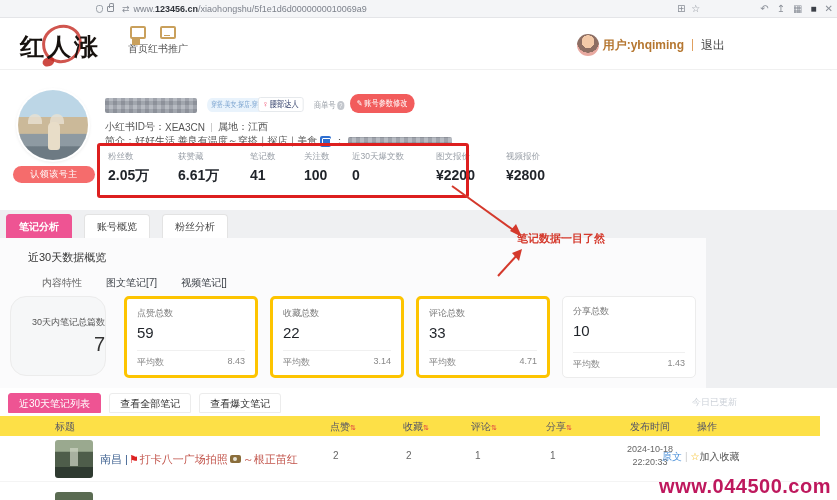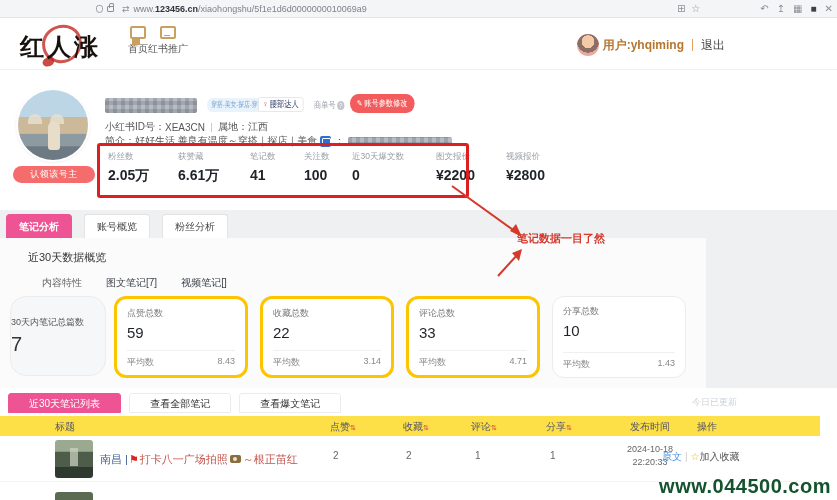--- a/index.html
+++ b/index.html
@@ -103,35 +103,35 @@
     border:1px solid #e3e3e3; border-bottom:none; border-radius:4px 4px 0 0; margin-right:12px; cursor:pointer; }
   .mtab.active { background:#ee5493; color:#fff; border-color:#ee5493; font-weight:bold; }
   .overview-panel { position:absolute; left:0; top:238px; width:706px; height:150px; background:#fbfbfc; }
   .ov-title { position:absolute; left:28px; top:12px; font-size:11px; color:#333; }
   .ov-filters { position:absolute; left:10px; top:38px; display:flex; font-size:10px; color:#666; }
   .ov-filters .f1 { margin-right:24px;padding-left:32px; }
   .ov-filters .f2 { margin-right:24px; color:#3a3f46; cursor:pointer; }
   .ov-filters .f3 { color:#3a3f46; cursor:pointer; }
   .cards-row { position:absolute; left:10px; top:58px; display:flex; }
   .total-card { width:96px; height:80px; background:#f6f7f8; border:1px solid #ececec; border-radius:16px;
-    display:flex; flex-direction:column; align-items:flex-start; justify-content:center; margin-right:8px; }
+    display:flex; flex-direction:column; align-items:flex-end; justify-content:center; margin-right:18px; }
   .total-card .t-label { font-size:9px; color:#555; }
   .total-card .t-value { font-size:20px; color:#333; margin-top:4px; }
-  .m-card { width:134px; height:82px; background:#fff; border:1px solid #ececec; border-radius:12px; margin-right:12px;
+  .m-card { width:134px; height:82px; background:#fff; border:1px solid #ececec; border-radius:5px; margin-right:12px;
     padding:8px 10px 6px; display:flex; flex-direction:column; }
   .m-card.hl { border:3px solid #fdc400; }
   .m-card .c-label { font-size:9px; color:#777; }
   .m-card .c-value { font-size:15px; color:#1f2329; margin-top:4px; }
   .m-card .c-avg { margin-top:auto; border-top:1px solid #f0f0f0; padding-top:5px; display:flex;
     justify-content:space-between; font-size:9px; color:#888; }
 
   
   .table-sec { position:absolute; left:0; top:388px; width:837px; height:112px; background:#fff; }
   .t-tabs { position:absolute; left:8px; top:5px; display:flex; }
-  .ttab { height:20px; line-height:20px; padding:0 20px; font-size:10px; background:#fff; color:#333;
+  .ttab { height:20px; line-height:20px; padding:0 10px; font-size:10px; background:#fff; color:#333;
     border:1px solid #ececec; border-radius:3px 3px 0 0; margin-right:8px; cursor:pointer; }
   .ttab.active { background:#ee5493; color:#fff; border-color:#ee5493; }
   .updated { position:absolute; right:100px; top:8px; font-size:9px; color:#ccd1d8; }
   .t-head { position:absolute; left:0; top:28px; width:820px; height:20px; background:#fde047; }
   .th { position:absolute; top:4px; font-size:10px; color:#556; }
   .sort-icon { color:#e04545; font-size:7px; letter-spacing:-1px; }
   .th-title{left:55px}.th-likes{left:330px}.th-collects{left:403px}.th-comments{left:471px}.th-shares{left:546px}.th-date{left:630px}.th-action{left:697px}
   .note-row { position:absolute; left:0; top:48px; width:820px; height:46px; border-bottom:1px solid #f4f4f4; }
   .thumb { position:absolute; left:55px; top:4px; width:38px; height:38px; border-radius:3px;
     background:linear-gradient(180deg,#9aa98f 0 30%,#4e5d4a 31% 70%,#2e3a30 71%); }
@@ -145,21 +145,21 @@
   .cell { position:absolute; top:14px; font-size:10px; color:#666; }
   .c-likes{left:333px}.c-collects{left:406px}.c-comments{left:475px}.c-shares{left:550px}
   .c-date { left:610px; top:7px; width:80px; text-align:center; font-size:9px; color:#666; line-height:13px; }
   .c-action { left:662px; top:14px; font-size:10px; white-space:nowrap; }
   .c-action .orig { color:#4a90d9; cursor:pointer; }
   .c-action .asep { color:#ccc; margin:0 3px; }
   .star-icon { color:#f4b400; font-size:10px; }
   .c-action .fav { color:#555; cursor:pointer; }
   .note-row2 { position:absolute; left:55px; top:492px; width:38px; height:20px; border-radius:3px;
     background:linear-gradient(180deg,#5a6b52 0 50%,#32402f 51%); }
-  .watermark { position:absolute; right:6px; bottom:2px; font-size:20px; font-weight:800; color:#14532d;
+  .watermark { position:absolute; right:6px; bottom:2px; font-size:20px; font-weight:800; color:#be185d;
     letter-spacing:.5px; z-index:10; }
 </style>
 </head>
 <body>
 
 <div id="app">
 
   <div class="browser-bar">
     <span class="shield-icon"></span>
     <span class="lock-icon"></span>

